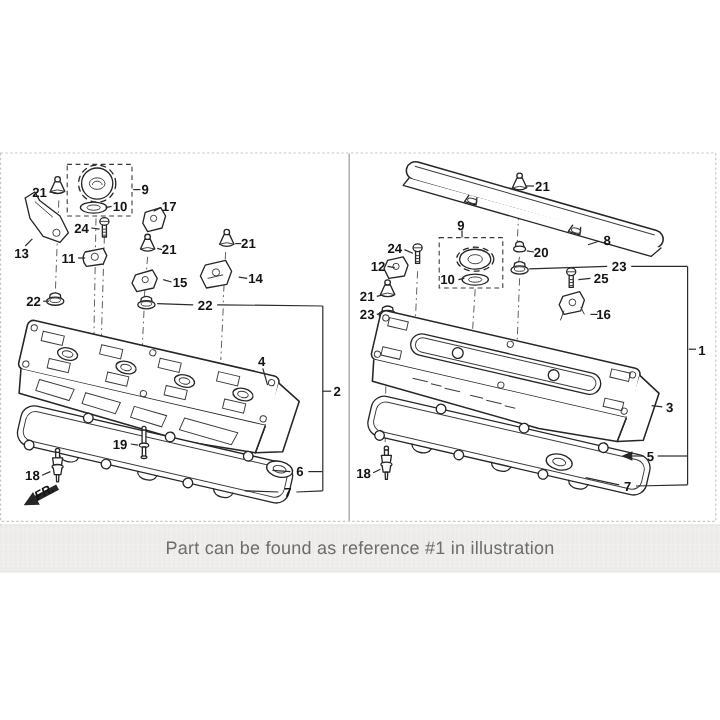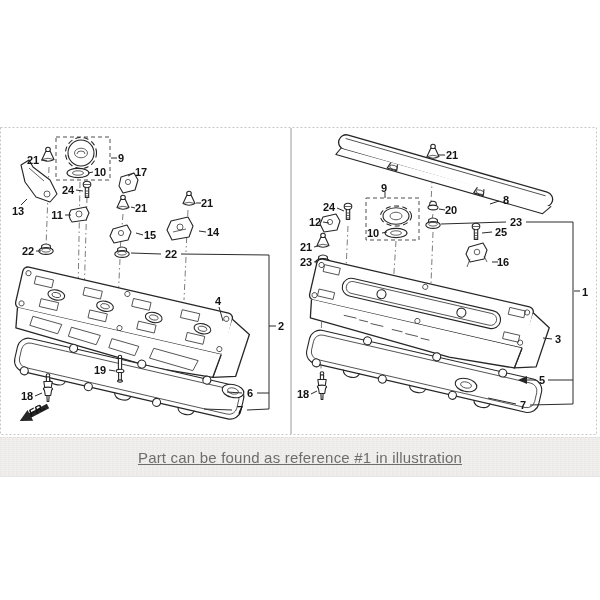--- a/index.html
+++ b/index.html
@@ -19,21 +19,21 @@
   .callout{font:bold 11px "Liberation Sans",sans-serif;fill:#141414;text-anchor:middle;}
   .fr{font:italic bold 10.5px "Liberation Sans",sans-serif;fill:#111;}
   .whitefill{fill:#fff;}
   
   .caption-band{position:absolute;left:0;top:437px;width:600px;height:38px;
     background:#f1f0ee;
     background-image:repeating-linear-gradient(0deg,rgba(0,0,0,.015) 0 1px,rgba(255,255,255,.02) 1px 2px),
                      repeating-linear-gradient(90deg,rgba(0,0,0,.01) 0 2px,rgba(255,255,255,.015) 2px 4px);
     border-top:1px dotted #dcdcda;border-bottom:1px solid #e7e6e4;
     display:flex;align-items:center;justify-content:center;}
-  .caption-band span{font-size:15px;color:#6d6d6d;letter-spacing:.2px;text-decoration:underline;}
+  .caption-band span{font-size:15px;color:#6d6d6d;letter-spacing:.2px;}
 </style>
 </head>
 <body>
 
 <div class="stage">
 
   <svg class="art" viewBox="0 0 600 600">
     <defs>
       <g id="grommet">
         <circle class="ink whitefill" cx="0" cy="-8.5" r="2.3"></circle>

